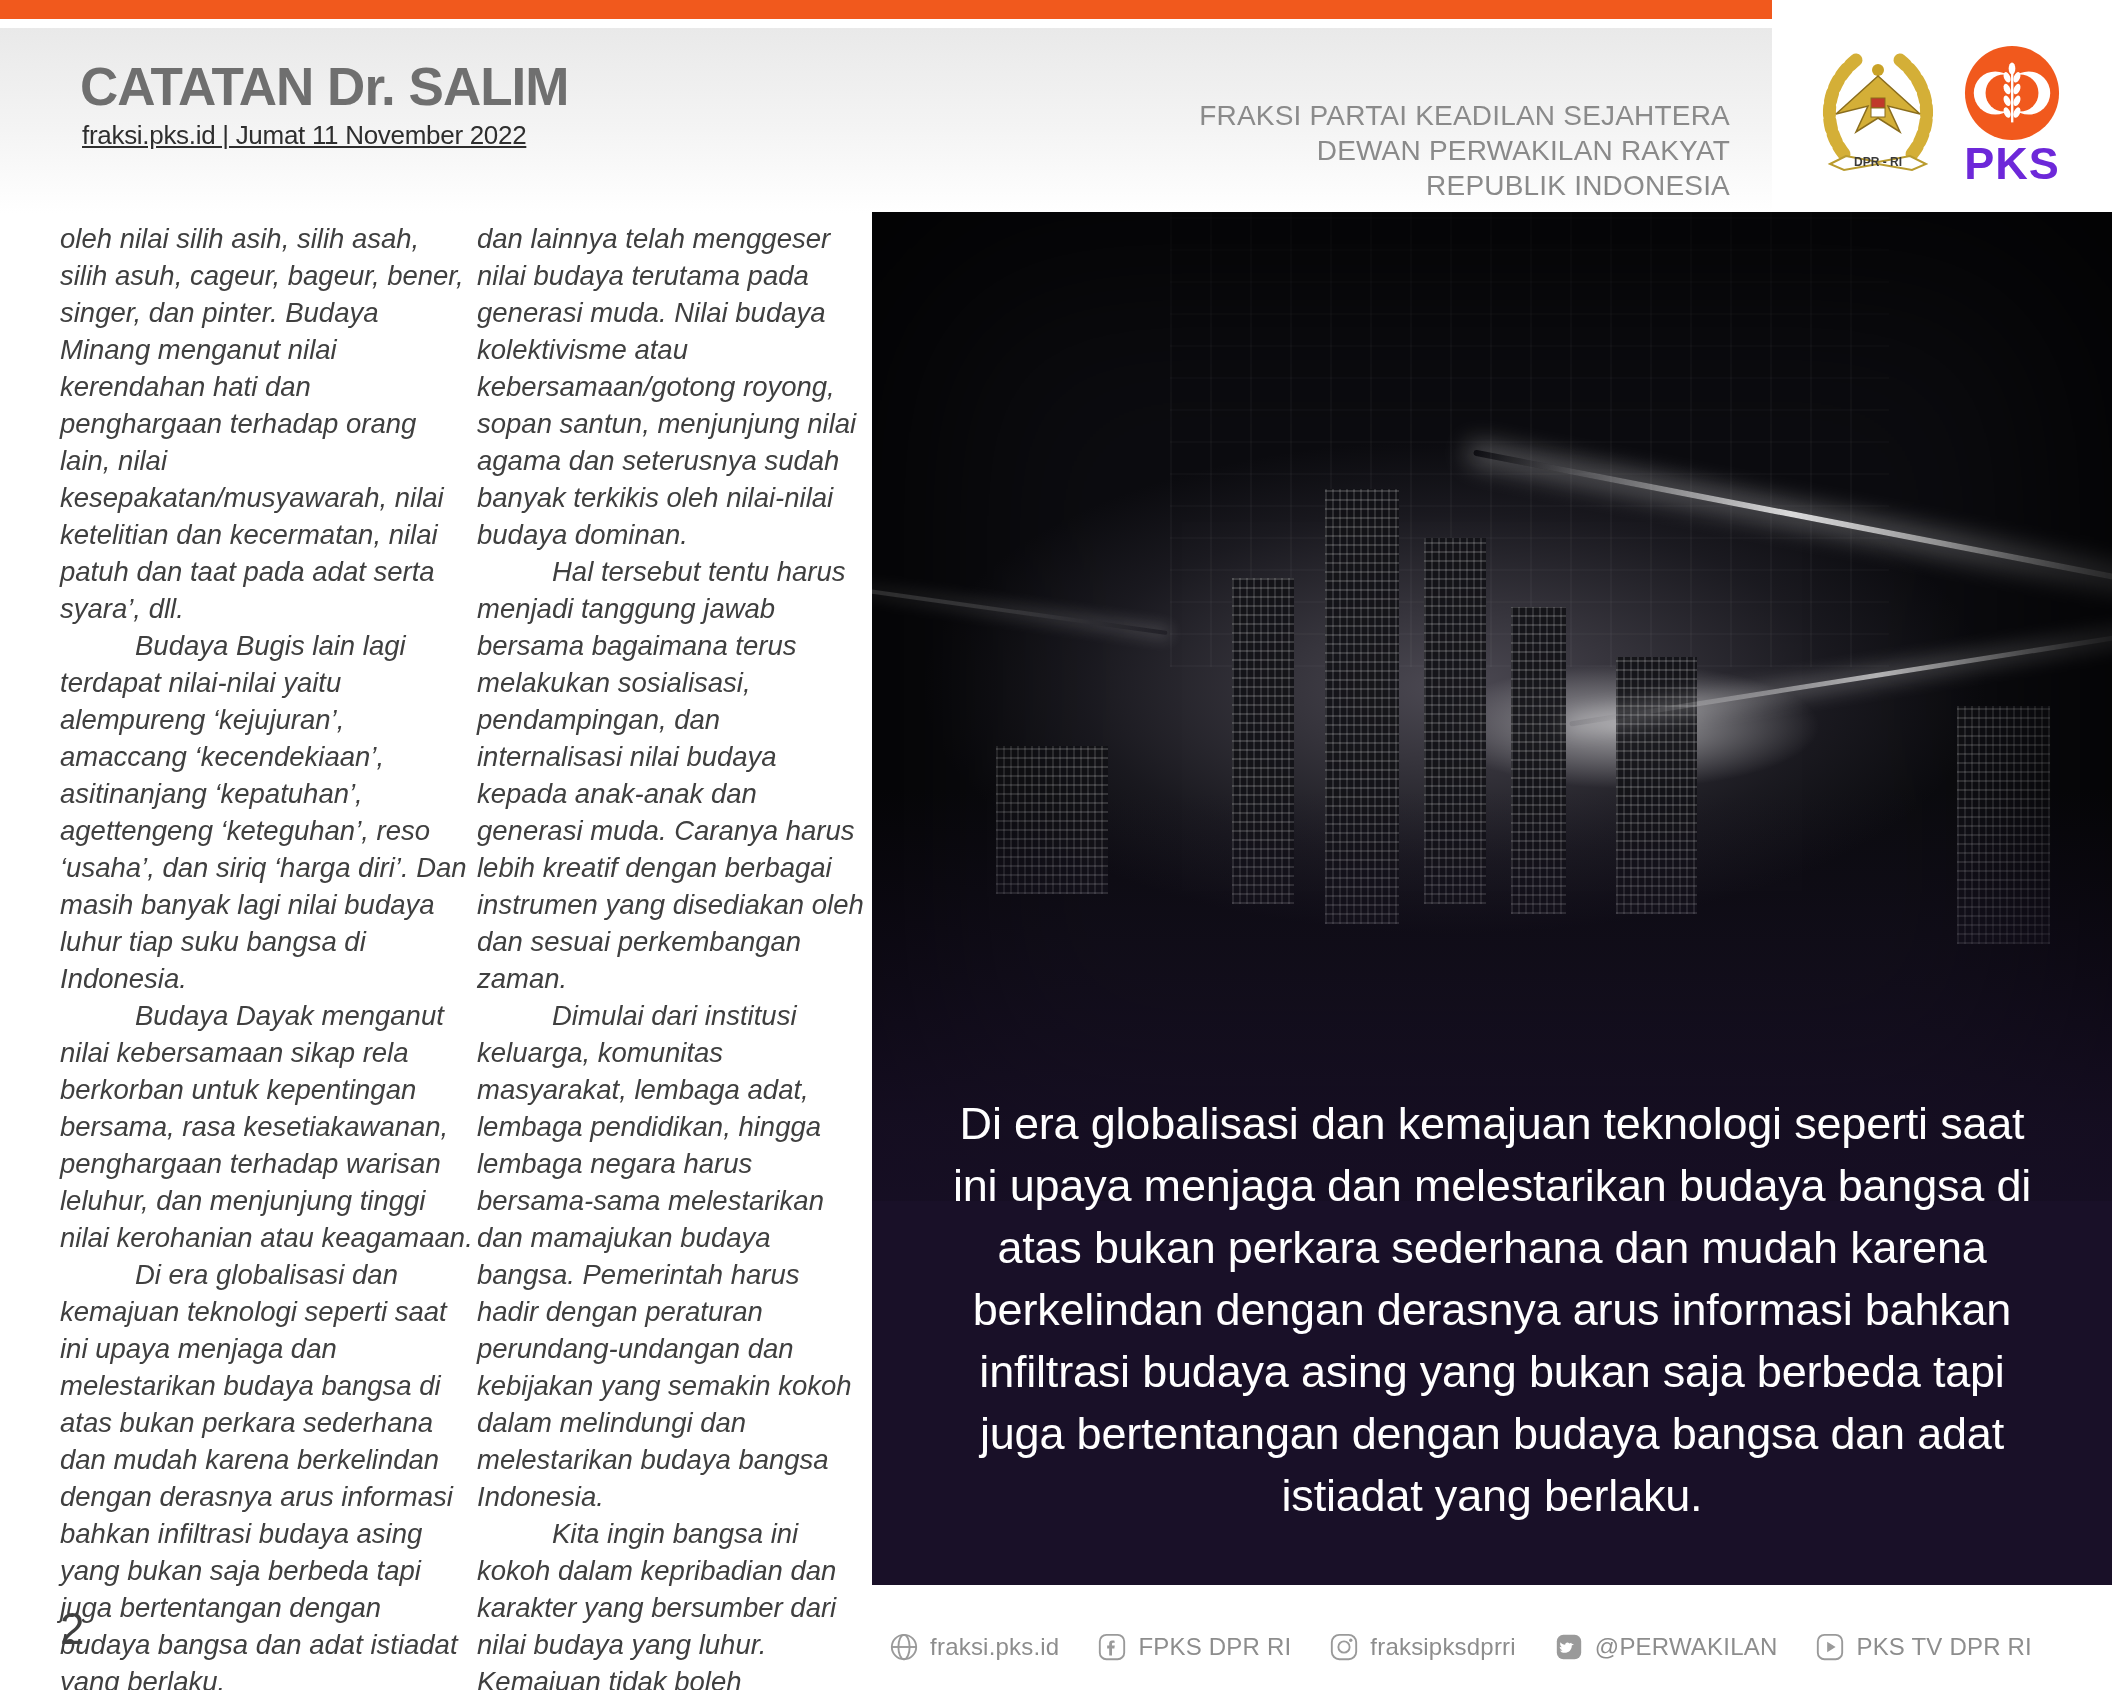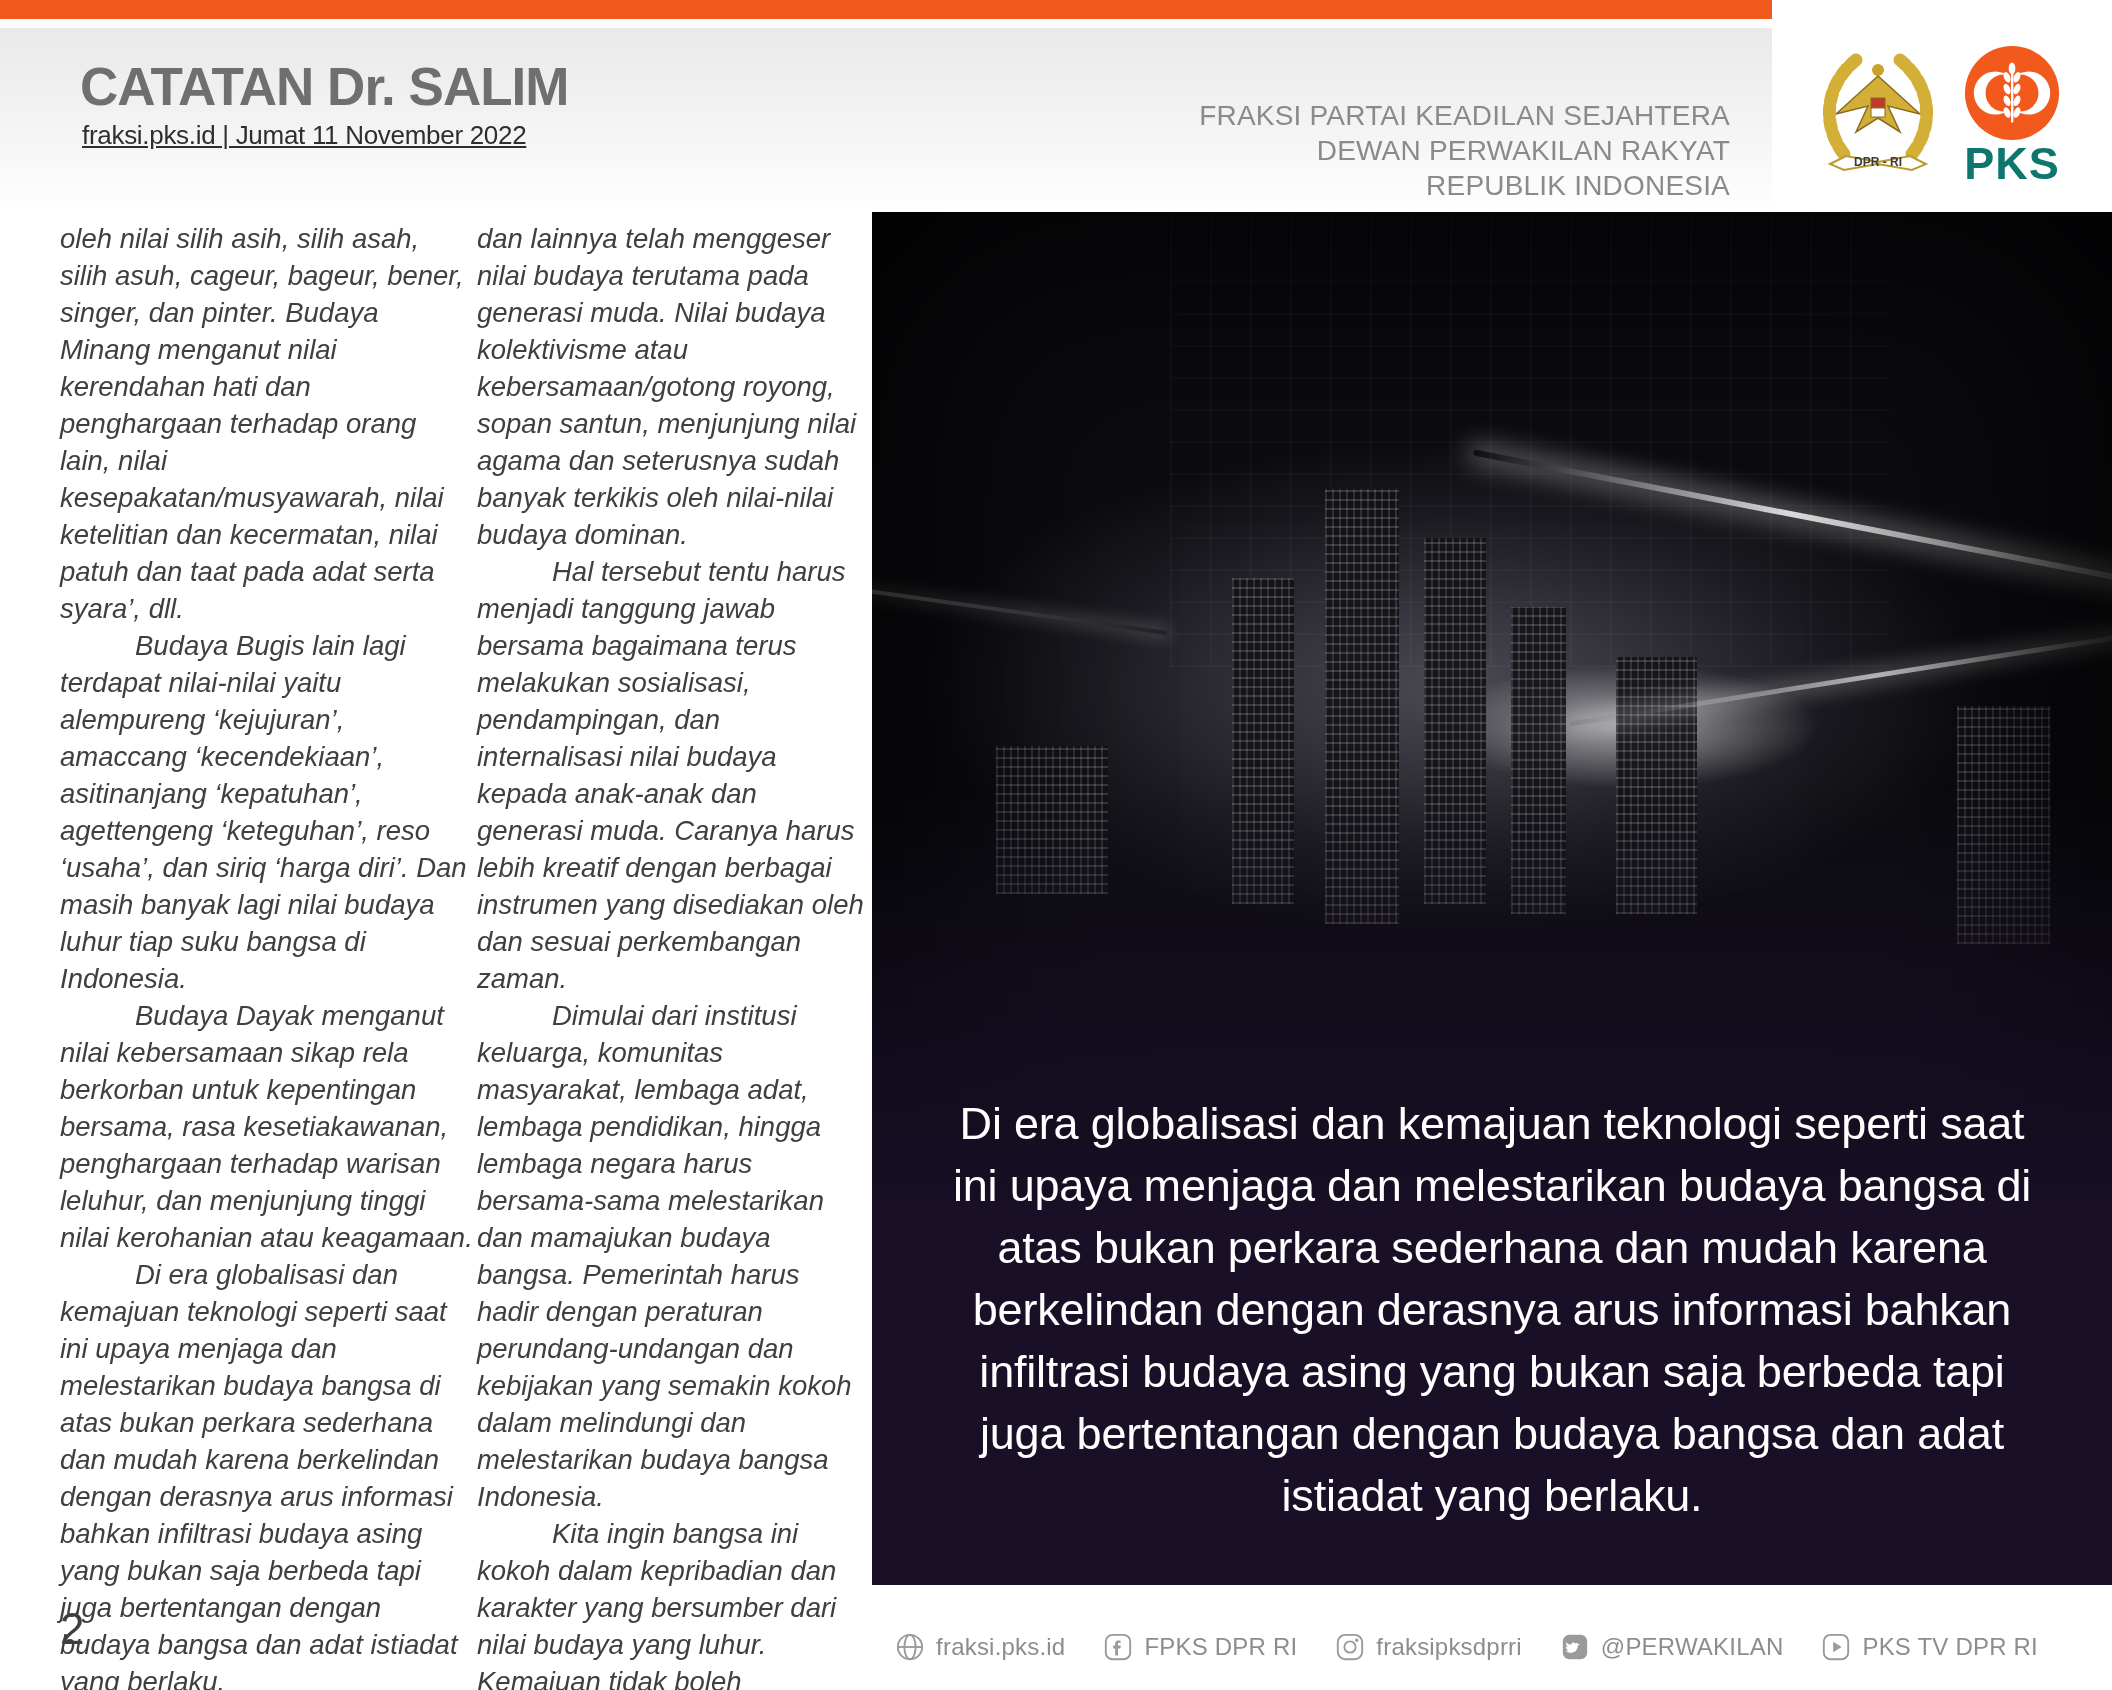--- a/index.html
+++ b/index.html
@@ -14,21 +14,21 @@
     background:linear-gradient(180deg,#e9e9e9 0%,#f4f4f4 55%,#ffffff 100%);}
   .masthead-title{position:absolute;left:80px;top:56px;font-size:53px;font-weight:800;
     color:#6f6f6f;letter-spacing:-1px;white-space:nowrap;}
   .masthead-sub{position:absolute;left:82px;top:120px;font-size:26px;color:#2e2e2e;
     letter-spacing:-0.3px;white-space:nowrap;text-decoration:underline;}
   .org-block{position:absolute;right:382px;top:74px;text-align:right;font-size:28px;
     line-height:35px;color:#8a8a8a;letter-spacing:0.2px;margin-top:24px;}
   .dpr-logo{position:absolute;left:1816px;top:38px;width:124px;height:156px;}
   .pks-logo{position:absolute;left:1960px;top:44px;width:104px;height:160px;text-align:center;}
   .pks-logo svg{display:block;margin:0 auto;}
-  .pks-word{font-size:45px;font-weight:800;color:#0f766e;letter-spacing:1px;line-height:44px;}
+  .pks-word{font-size:45px;font-weight:800;color:#6d28d9;letter-spacing:1px;line-height:44px;}
   
   .col{position:absolute;top:220px;font-size:27.5px;line-height:37px;color:#3f3f3f;text-align:left;}
   .col1{left:60px;width:414px;}
   .col2{left:477px;width:390px;}
   .col p{margin:0;font-style:italic;}
   .col p.indent{text-indent:75px;}
   
   .image-block{position:absolute;left:872px;top:212px;width:1240px;height:1373px;
     background:#191028;overflow:hidden;}
   .photo{position:absolute;left:0;top:0;right:0;height:72%;
@@ -61,21 +61,21 @@
   .s3{top:40%;left:-4%;width:28%;height:4px;transform:rotate(8deg);
     background:linear-gradient(90deg, rgba(255,255,255,.45), rgba(255,255,255,0));
     box-shadow:0 0 16px 4px rgba(255,255,255,.18);}
   .vignette{position:absolute;inset:0;box-shadow:inset 0 0 200px 70px rgba(0,0,0,.78);}
   .fade{position:absolute;left:0;right:0;bottom:0;height:58%;
     background:linear-gradient(180deg, rgba(25,16,40,0) 0%, rgba(25,16,40,.78) 42%, #191028 66%);}
   .quote{position:absolute;left:68px;right:68px;bottom:58px;text-align:center;
     color:#ffffff;font-size:45px;line-height:62px;font-weight:400;letter-spacing:-0.2px;}
   
   .page-num{position:absolute;left:60px;top:1604px;font-size:44px;color:#3f3f3f;}
-  .social-row{position:absolute;right:74px;top:1632px;display:flex;align-items:center;gap:38px;}
+  .social-row{position:absolute;right:80px;top:1632px;display:flex;align-items:center;gap:38px;}
   .social-item{display:flex;align-items:center;gap:11px;}
   .social-item svg{display:block;}
   .social-label{font-size:24px;color:#8d8d8d;letter-spacing:0.2px;white-space:nowrap;}
 </style>
 </head>
 <body>
 
 <div class="orange-bar"></div>
 <div class="header-grad"></div>
 

